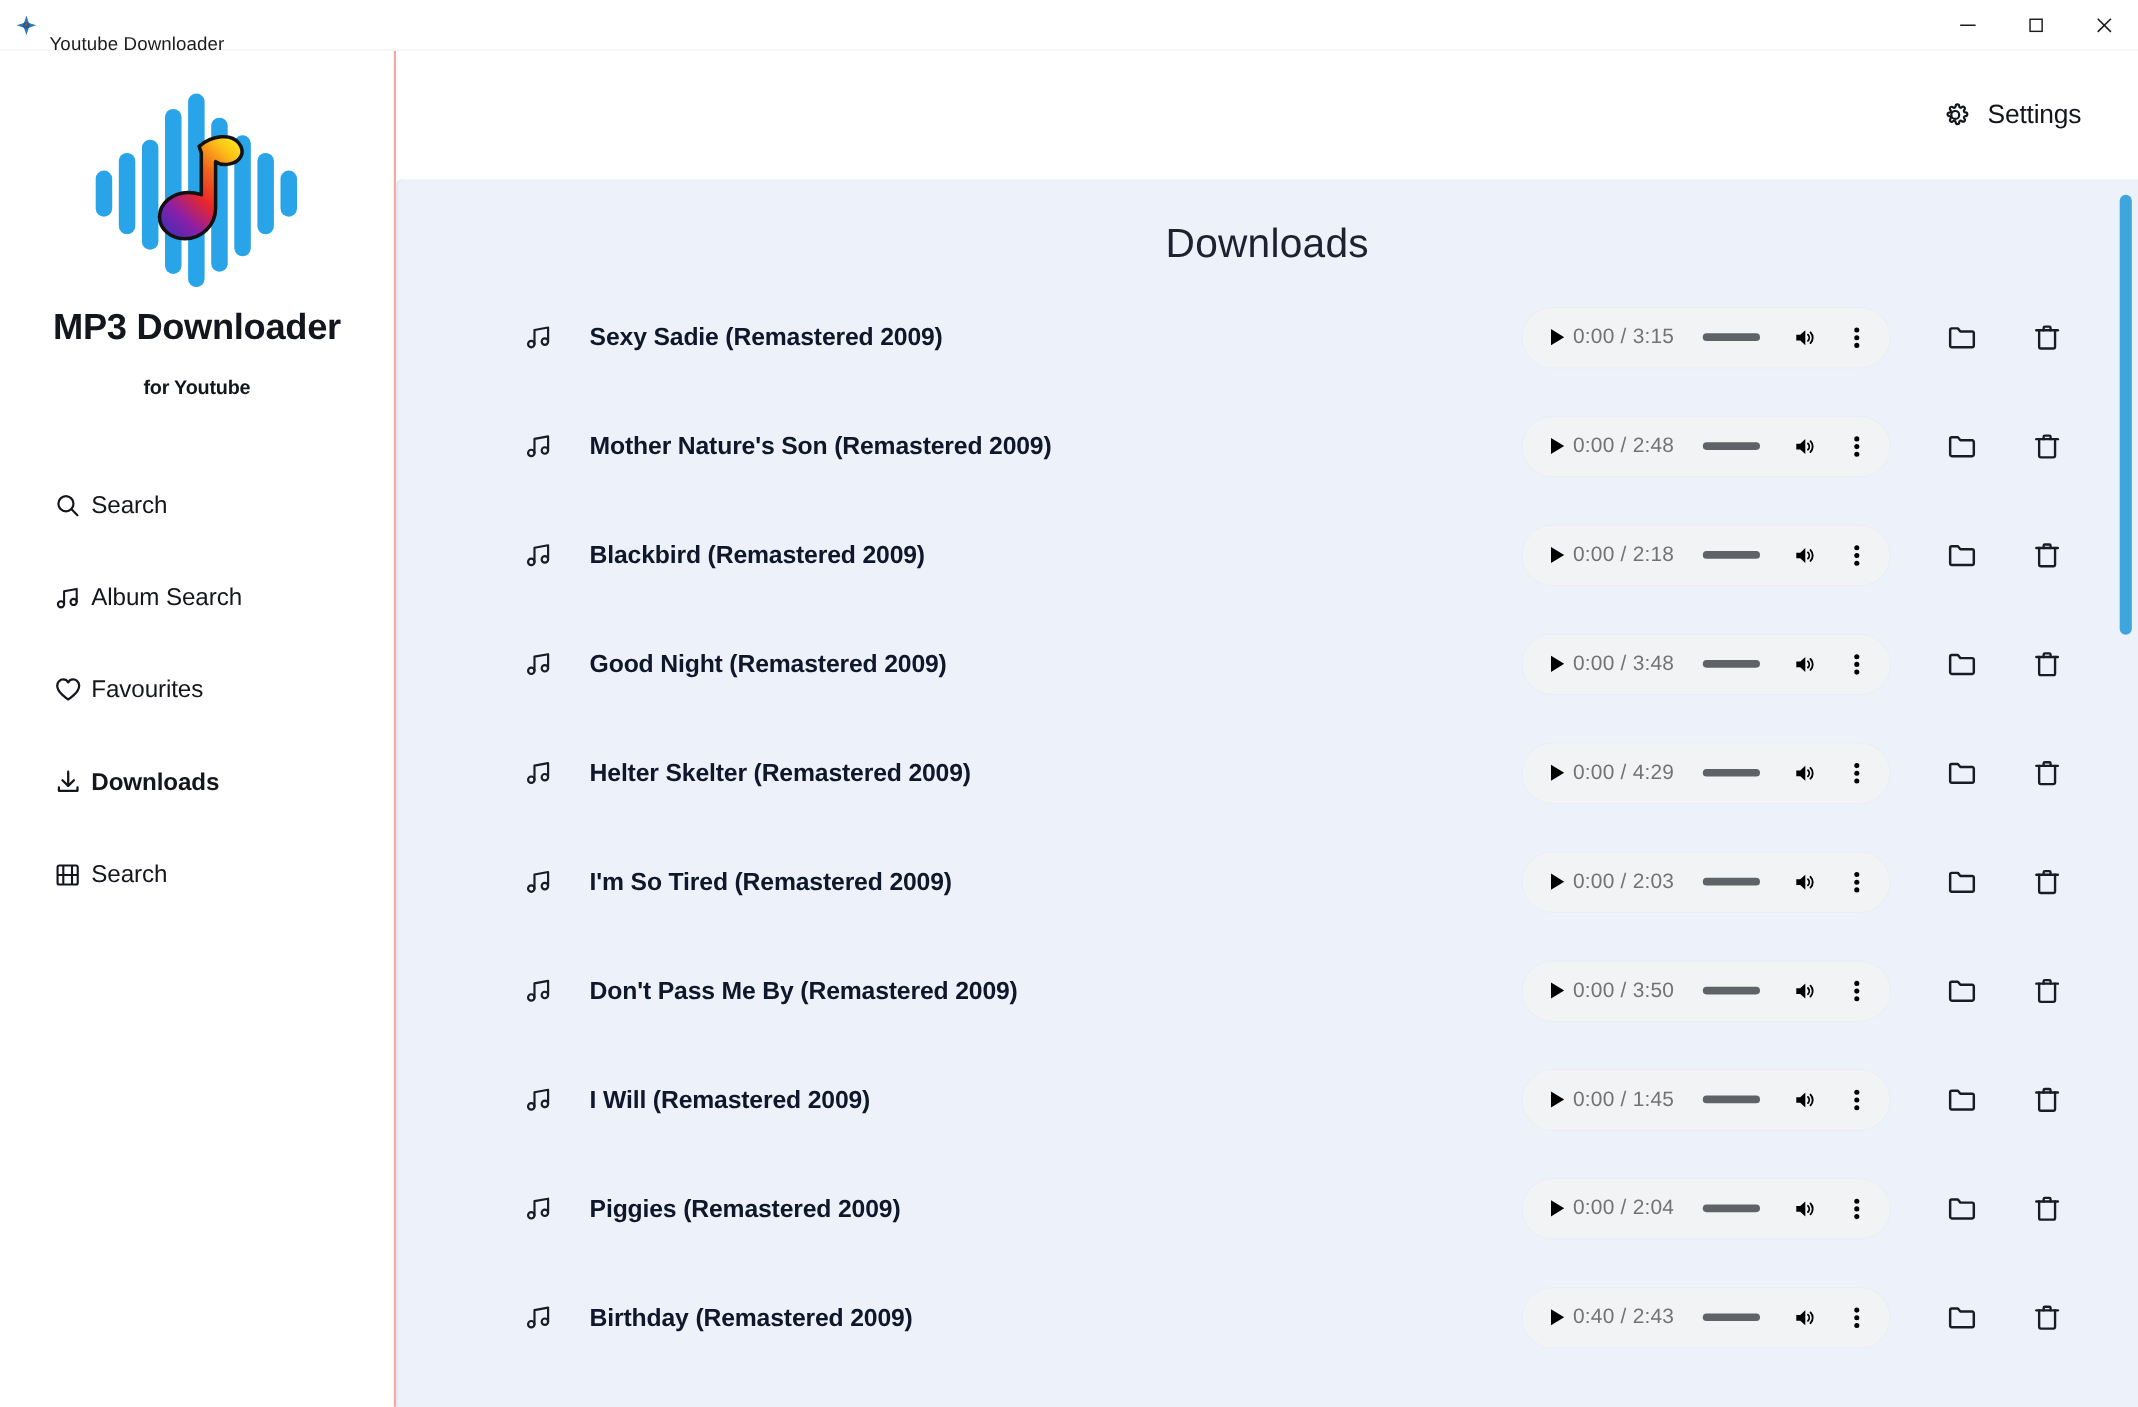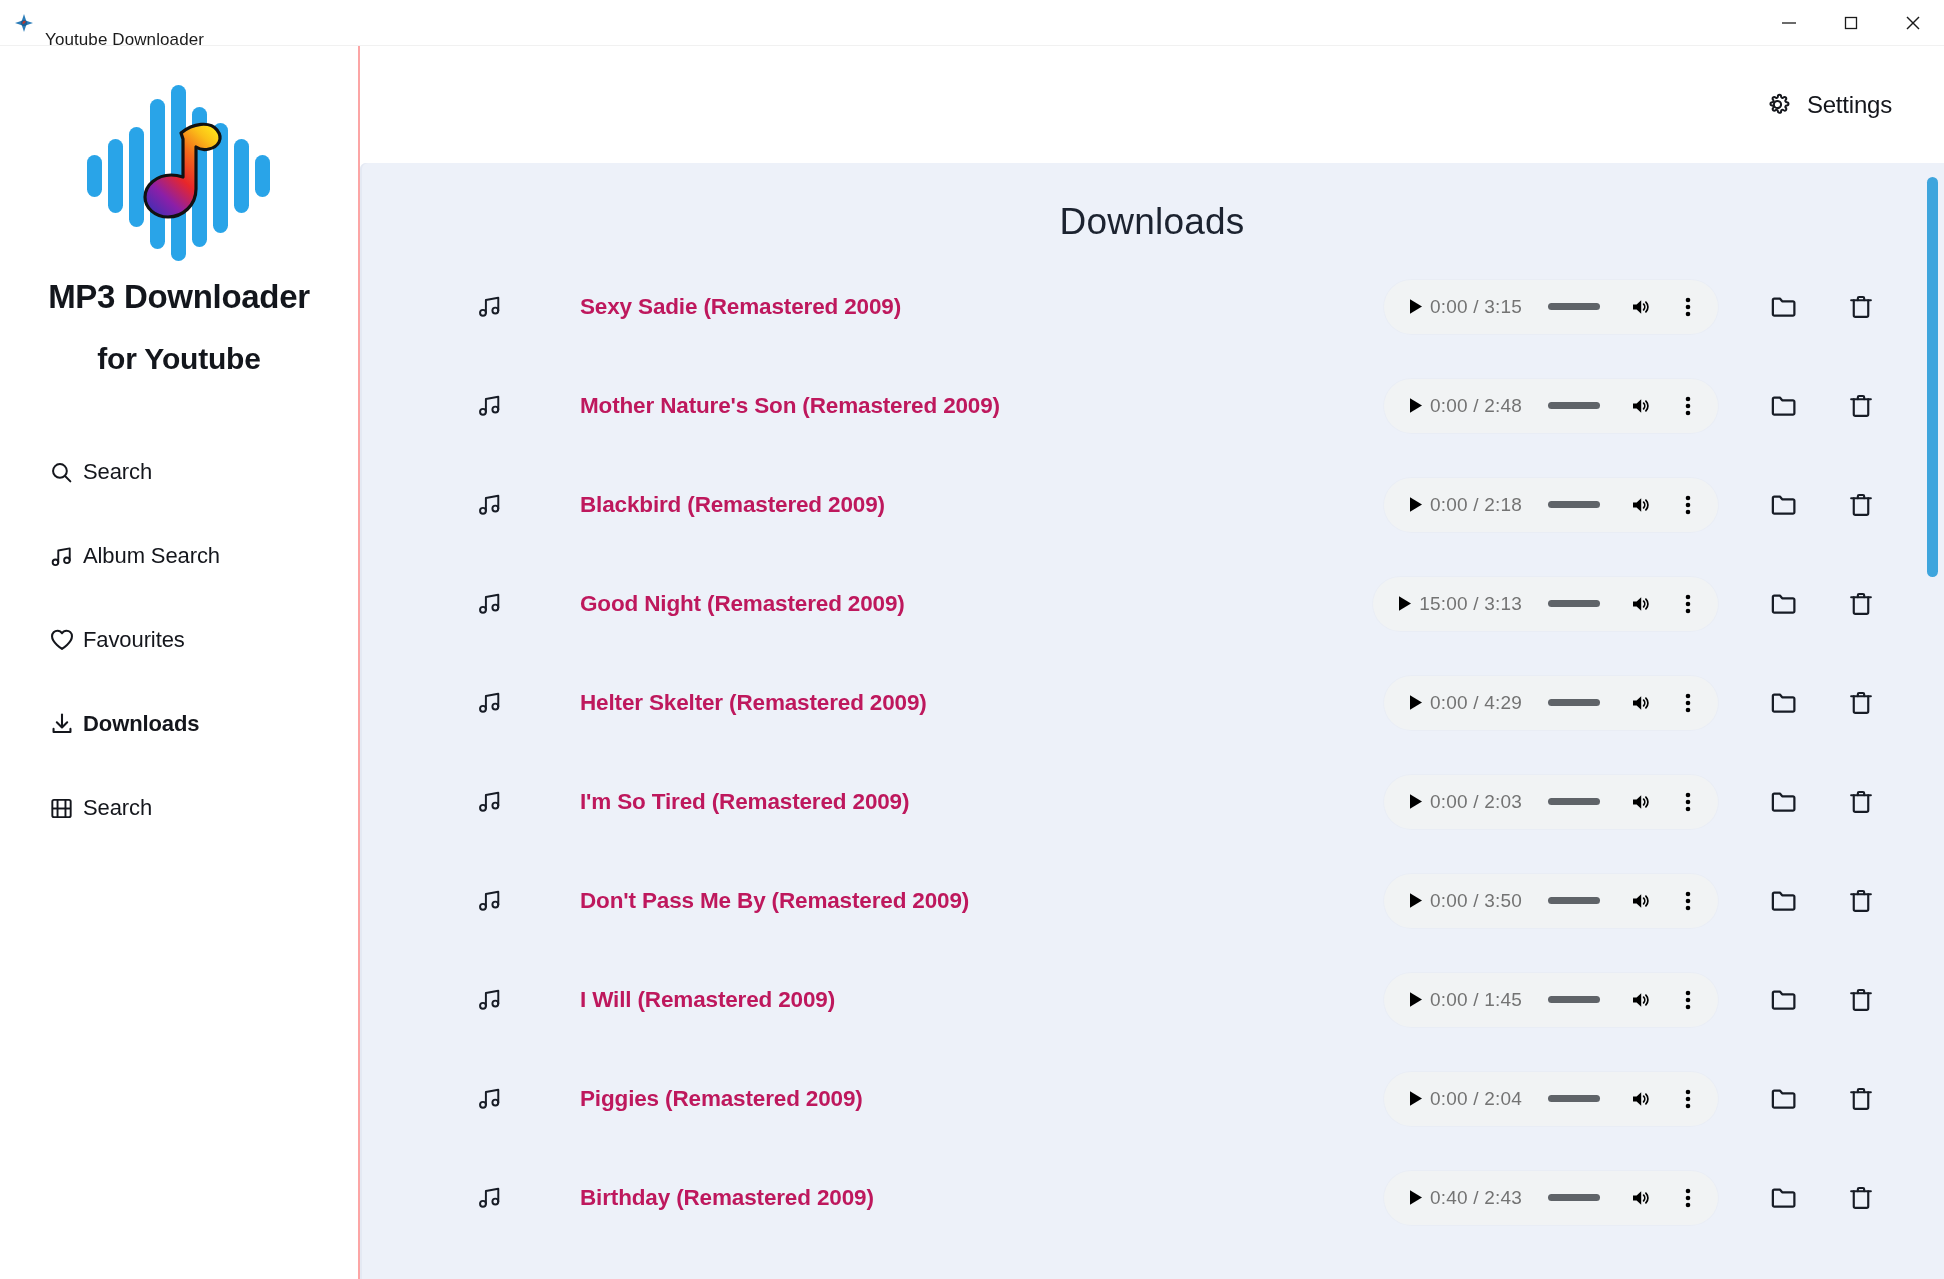--- a/index.html
+++ b/index.html
@@ -89,21 +89,21 @@
     justify-content: center;
   }
   .brand-title {
     font-size: 33px;
     font-weight: 700;
     color: #13161c;
     letter-spacing: -0.3px;
     margin-top: 6px;
   }
   .brand-sub {
-    font-size: 30px;
+    font-size: 18px;
     font-weight: 700;
     color: #13161c;
     margin-top: 26px;
     letter-spacing: -0.2px;
   }
   .nav {
     width: 100%;
     margin-top: 54px;
     display: flex;
     flex-direction: column;
@@ -211,26 +211,25 @@
   .track-note {
     width: 30px; height: 30px;
     flex: 0 0 auto;
     display: flex; align-items: center; justify-content: center;
     color: #171c26;
     margin-right: 32px;
   }
   .track-title {
     font-size: 22.5px;
     font-weight: 700;
-    color: #be185d;
+    color: #0f172a;
     letter-spacing: -0.15px;
     white-space: nowrap;
     overflow: hidden;
     text-overflow: ellipsis;
-    margin-left: 44px;
   }
   .row-spacer { flex: 1; }
 
   
   .audio-player {
     display: flex;
     align-items: center;
     height: 54px;
     background: #f1f3f4;
     border-radius: 27px;
@@ -612,21 +611,21 @@
     </span>
     <span class="track-title">Good Night (Remastered 2009)</span>
     <span class="row-spacer"></span>
 
     <div class="audio-player">
       <span class="ap-play">
         <svg width="19" height="19" viewBox="0 0 19 19">
                       <path d="M4 2.2 L16 9.5 L4 16.8 Z" fill="currentColor"></path>
                     </svg>
       </span>
-      <span class="ap-time">15:00 / 3:13</span>
+      <span class="ap-time">0:00 / 3:48</span>
       <span class="ap-progress"></span>
       <span class="ap-volume">
         <svg width="24" height="24" viewBox="0 0 24 24">
           <path d="M4 9.4 H7.6 L12.2 5.2 V18.8 L7.6 14.6 H4 Z" fill="currentColor"></path>
           <path d="M14.6 9.2 a4 4 0 0 1 0 5.6" fill="none" stroke="currentColor" stroke-width="1.7" stroke-linecap="round"></path>
           <path d="M16.9 7.1 a7 7 0 0 1 0 9.8" fill="none" stroke="currentColor" stroke-width="1.7" stroke-linecap="round"></path>
         </svg>
       </span>
       <span class="ap-menu">
         <svg width="6" height="24" viewBox="0 0 6 24" fill="currentColor">

